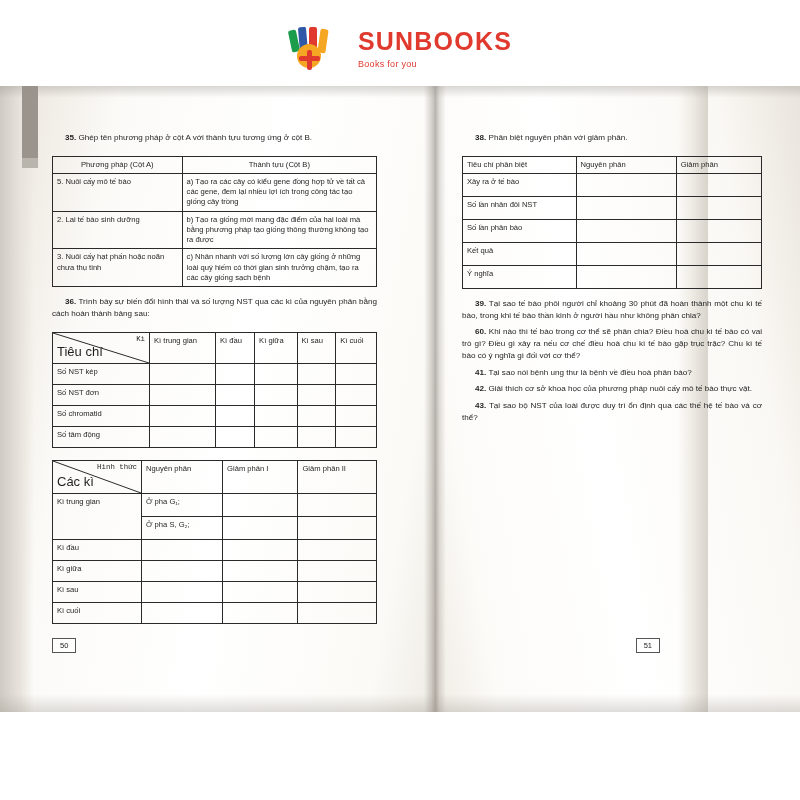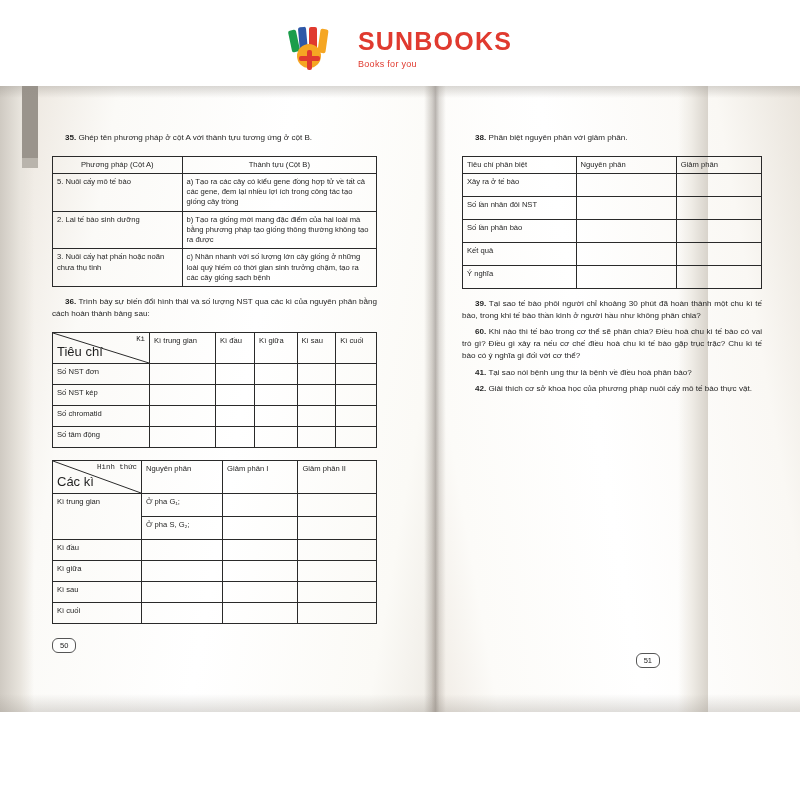--- a/index.html
+++ b/index.html
@@ -56,23 +56,23 @@
   .h-row td{text-align:center;}
   .tall td{height:14px;}
   .tall2 td{height:16px;}
 
   
   .diag{position:relative;padding:0 !important;height:30px;width:96px;}
   .diag .dline{position:absolute;left:0;top:0;width:100%;height:100%;}
   .diag .d-a{position:absolute;right:4px;top:2px;font-size:7.4px;font-family:Liberation Mono, monospace;}
   .diag .d-b{position:absolute;left:4px;bottom:2px;font-size:13px;}
 
-  .pagenum{position:absolute;font-size:7.5px;color:#222;border:1px solid #555;border-radius:6px;padding:2px 7px;background:rgba(255,255,255,.7);}
+  .pagenum{position:absolute;font-size:7.5px;color:#222;border:1px solid #555;border-radius:0;padding:2px 7px;background:rgba(255,255,255,.7);}
   .pg-left{left:52px;top:552px;}
-  .pg-right{right:48px;top:552px;margin-top:15px;}
+  .pg-right{right:48px;top:552px;}
 </style>
 </head>
 <body>
 
 <div class="page">
 
   <div class="logo-wrap">
     <div class="logo-mark">
       <div class="lm-bar lm-b1"></div>
       <div class="lm-bar lm-b2"></div>
@@ -142,29 +142,29 @@
             <span class="d-a">Kì</span>
             <span class="d-b">Tiêu chí</span>
           </td>
           <td>Kì trung gian</td>
           <td>Kì đầu</td>
           <td>Kì giữa</td>
           <td>Kì sau</td>
           <td>Kì cuối</td>
         </tr>
         <tr class="tall">
+          <td>Số NST kép</td>
+          <td></td>
+              <td></td>
+          <td></td>
+              <td></td>
+          <td></td>
+        </tr>
+        <tr class="tall">
           <td>Số NST đơn</td>
-          <td></td>
-              <td></td>
-          <td></td>
-              <td></td>
-          <td></td>
-        </tr>
-        <tr class="tall">
-          <td>Số NST kép</td>
           <td></td>
               <td></td>
           <td></td>
               <td></td>
           <td></td>
         </tr>
         <tr class="tall">
           <td>Số chromatid</td>
           <td></td>
               <td></td>
@@ -290,17 +290,21 @@
         <span>Khi nào thì tế bào trong cơ thể sẽ phân chia? Điều hoà chu kì tế bào có vai trò gì? Điều gì xảy ra nếu cơ chế điều hoà chu kì tế bào gặp trục trặc? Chu kì tế bào có ý nghĩa gì đối với cơ thể?</span>
       </p>
       <p class="q q-ind">
         <b>41.</b>
         <span>Tại sao nói bệnh ung thư là bệnh về điều hoà phân bào?</span>
       </p>
       <p class="q q-ind">
         <b>42.</b>
         <span>Giải thích cơ sở khoa học của phương pháp nuôi cấy mô tế bào thực vật.</span>
       </p>
+      <p class="q q-ind">
+        <b>43.</b>
+        <span>Tại sao bộ NST của loài được duy trì ổn định qua các thế hệ tế bào và cơ thể?</span>
+      </p>
     </div>
 
     <div class="pagenum pg-right">51</div>
   </div>
 </div>
 
 </body></html>

